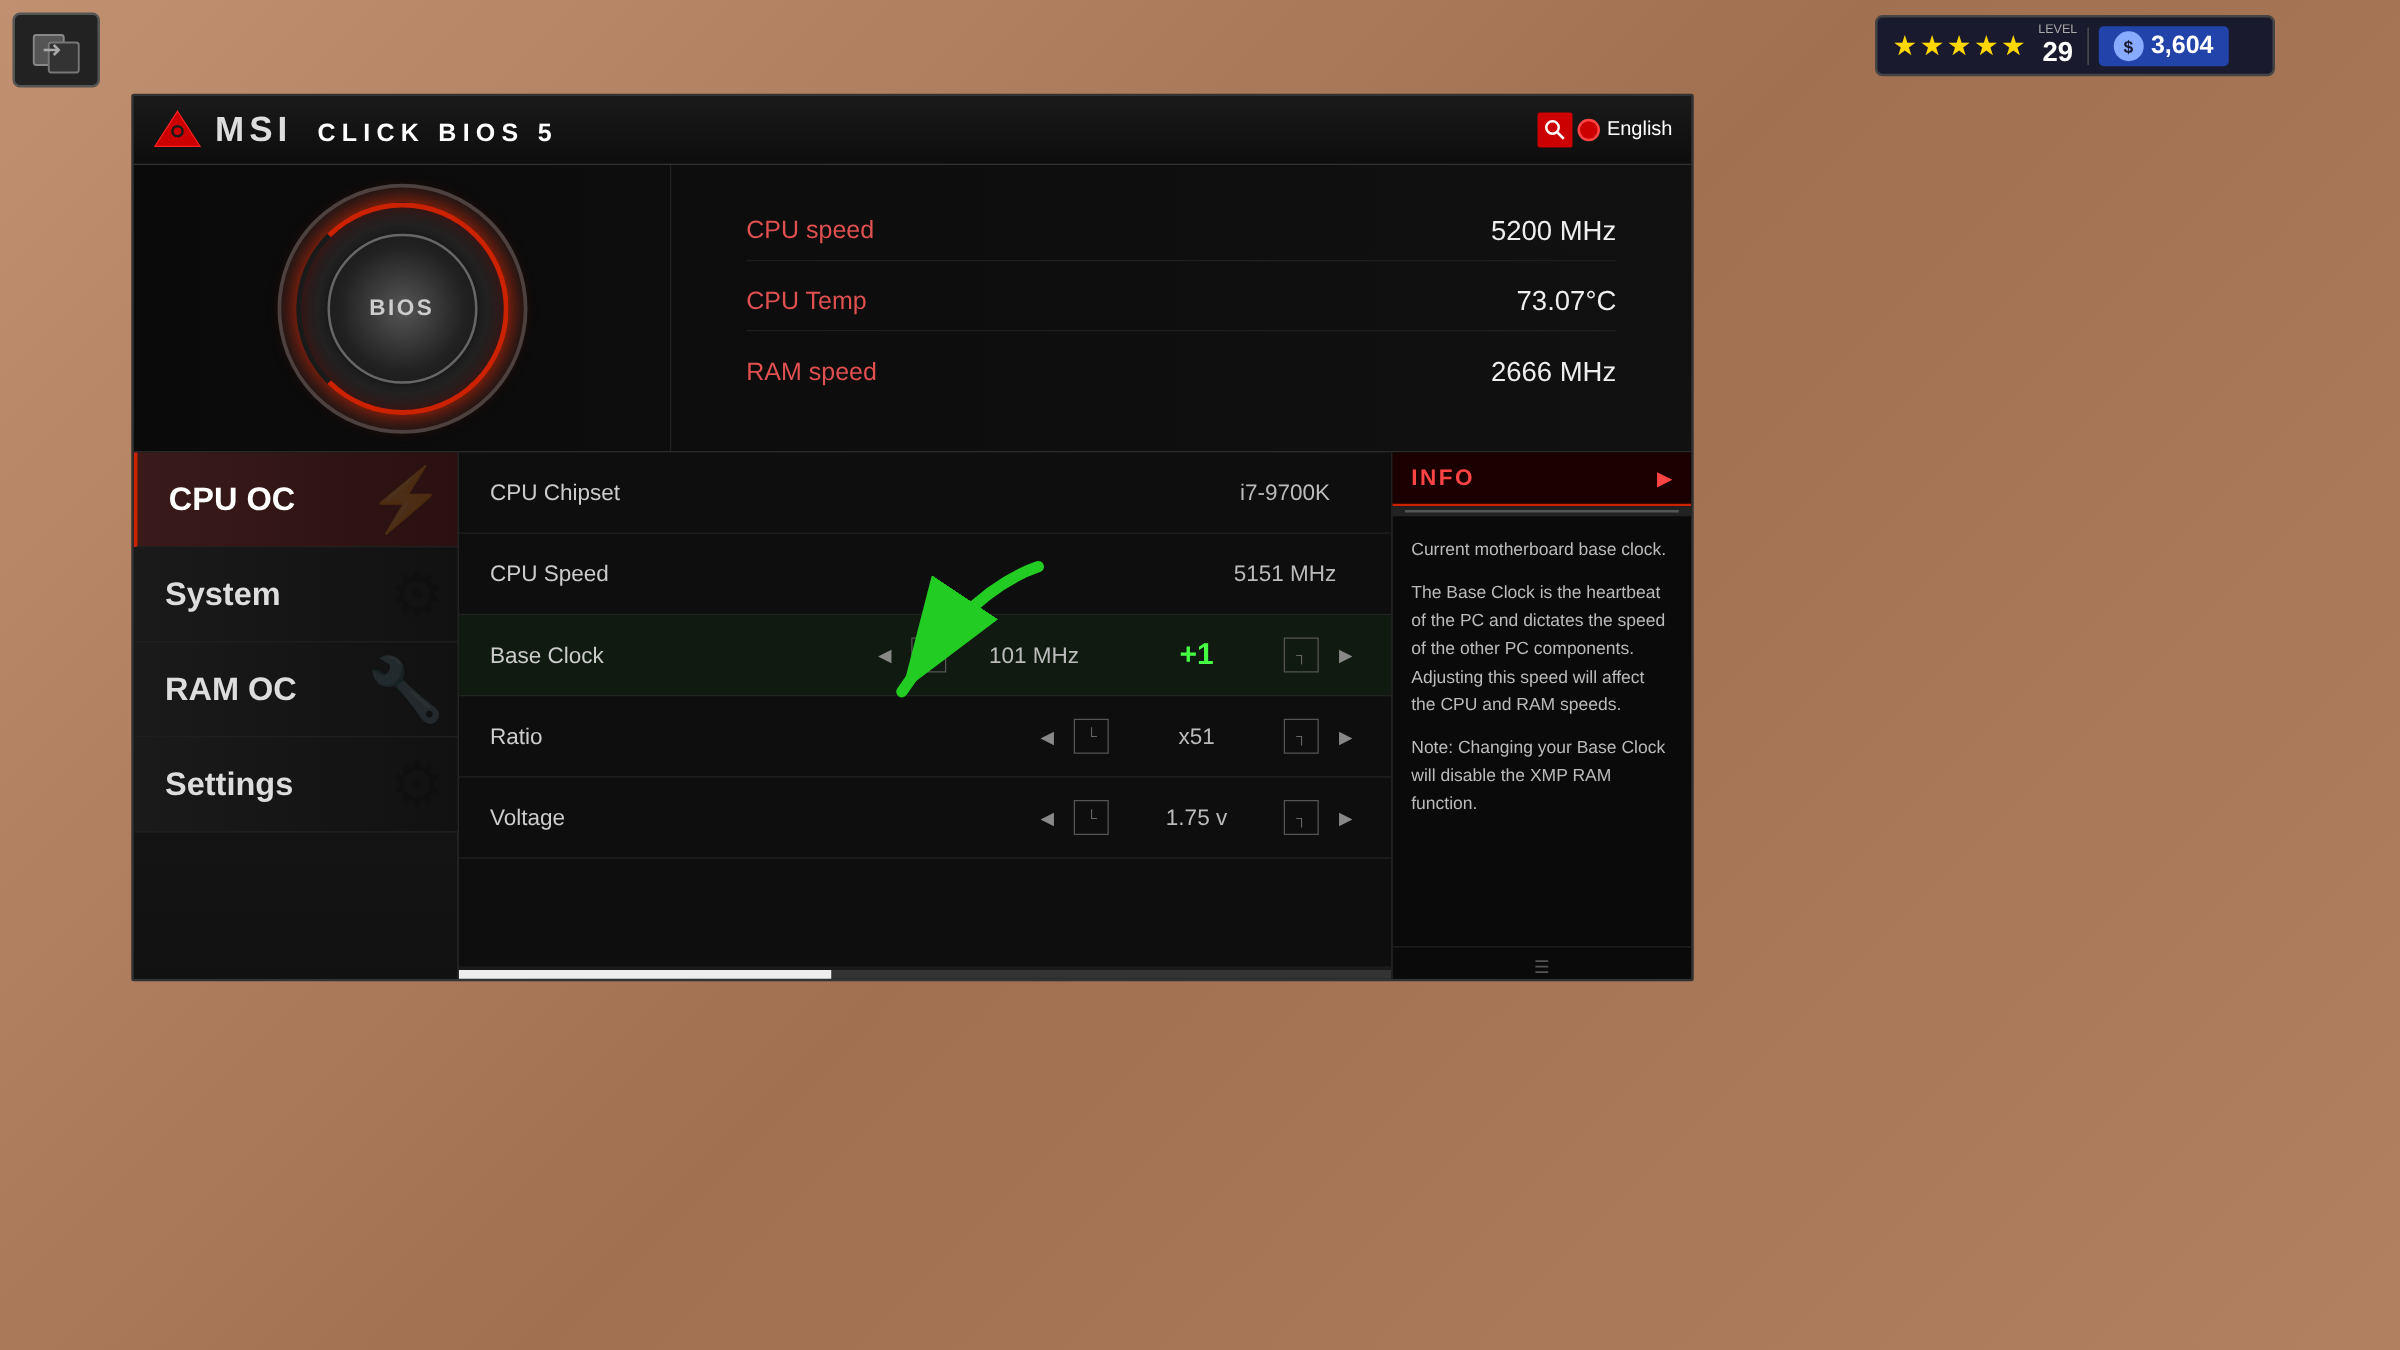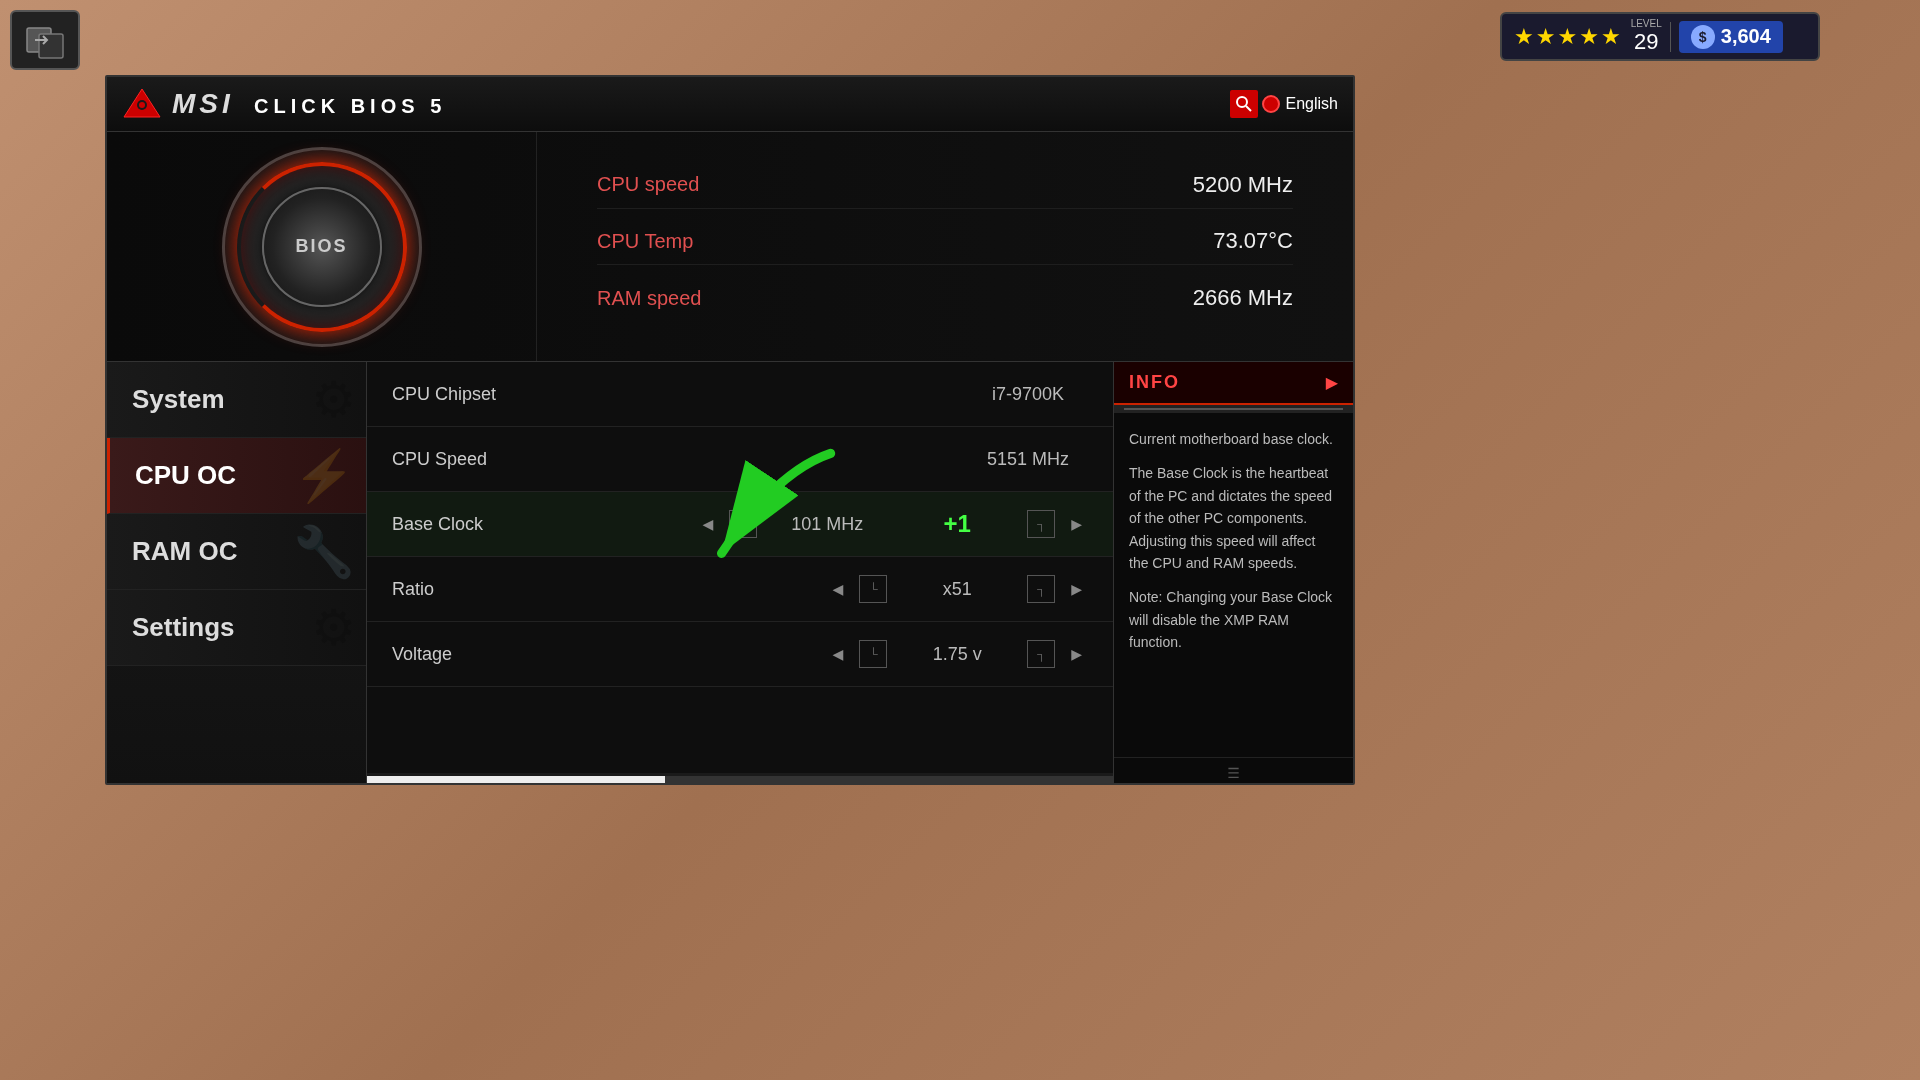--- a/index.html
+++ b/index.html
@@ -57,21 +57,21 @@
     }
     .level-badge {
       display: flex;
       flex-direction: column;
       align-items: center;
       font-size: 10px;
       color: #aaa;
     }
     .level-badge span:last-child {
       font-size: 22px;
-      font-weight: normal;
+      font-weight: bold;
       color: white;
     }
     .score-divider {
       width: 1px;
       height: 30px;
       background: #555;
     }
     .score-amount {
       display: flex;
       align-items: center;
@@ -464,21 +464,21 @@
 
   <div class="bios-header">
     <div class="bios-logo">
 
       <svg class="msi-dragon" viewBox="0 0 40 35">
         <polygon points="20,2 38,30 2,30" fill="#cc0000" stroke="#ff2222" stroke-width="1"></polygon>
         <circle cx="20" cy="18" r="5" fill="#1a1a1a"></circle>
         <circle cx="20" cy="18" r="3" fill="#cc0000"></circle>
       </svg>
       <span class="bios-title">
-        <span style="color:#ddd; font-style:italic; font-size:28px;margin-top:46px;">msi</span>&nbsp;
+        <span style="color:#ddd; font-size:28px;margin-top:46px;">msi</span>&nbsp;
         <span style="font-size:20px; letter-spacing:5px;">CLICK  BIOS  5</span>
       </span>
     </div>
     <div class="header-right">
       <div class="search-icon-wrap">
         <svg width="18" height="18" viewBox="0 0 18 18" fill="none">
           <circle cx="7" cy="7" r="5" stroke="white" stroke-width="2"></circle>
           <line x1="11" y1="11" x2="16" y2="16" stroke="white" stroke-width="2"></line>
         </svg>
       </div>
@@ -511,27 +511,27 @@
       <div class="stat-row" style="border-bottom:none;">
         <span class="stat-label">RAM speed</span>
         <span class="stat-value">2666 MHz</span>
       </div>
     </div>
   </div>
 
   <div class="bios-main">
 
     <div class="bios-sidebar">
+      <div class="sidebar-item active" style="border-left:3px solid #cc2200;">
+        <span class="sidebar-item-label" style="color:white;">CPU OC</span>
+        <span class="sidebar-icon-bg">⚡</span>
+      </div>
       <div class="sidebar-item">
         <span class="sidebar-item-label">System</span>
         <span class="sidebar-icon-bg">⚙</span>
-      </div>
-      <div class="sidebar-item active" style="border-left:3px solid #cc2200;">
-        <span class="sidebar-item-label" style="color:white;">CPU OC</span>
-        <span class="sidebar-icon-bg">⚡</span>
       </div>
       <div class="sidebar-item">
         <span class="sidebar-item-label">RAM OC</span>
         <span class="sidebar-icon-bg">🔧</span>
       </div>
       <div class="sidebar-item">
         <span class="sidebar-item-label">Settings</span>
         <span class="sidebar-icon-bg">⚙</span>
       </div>
     </div>

